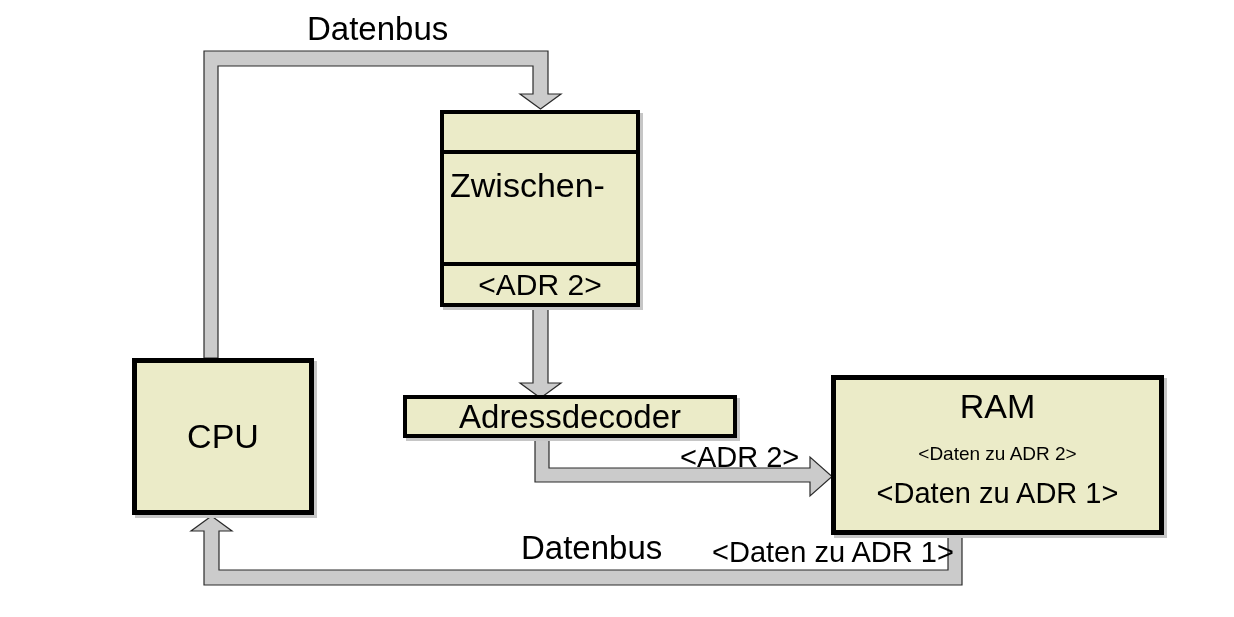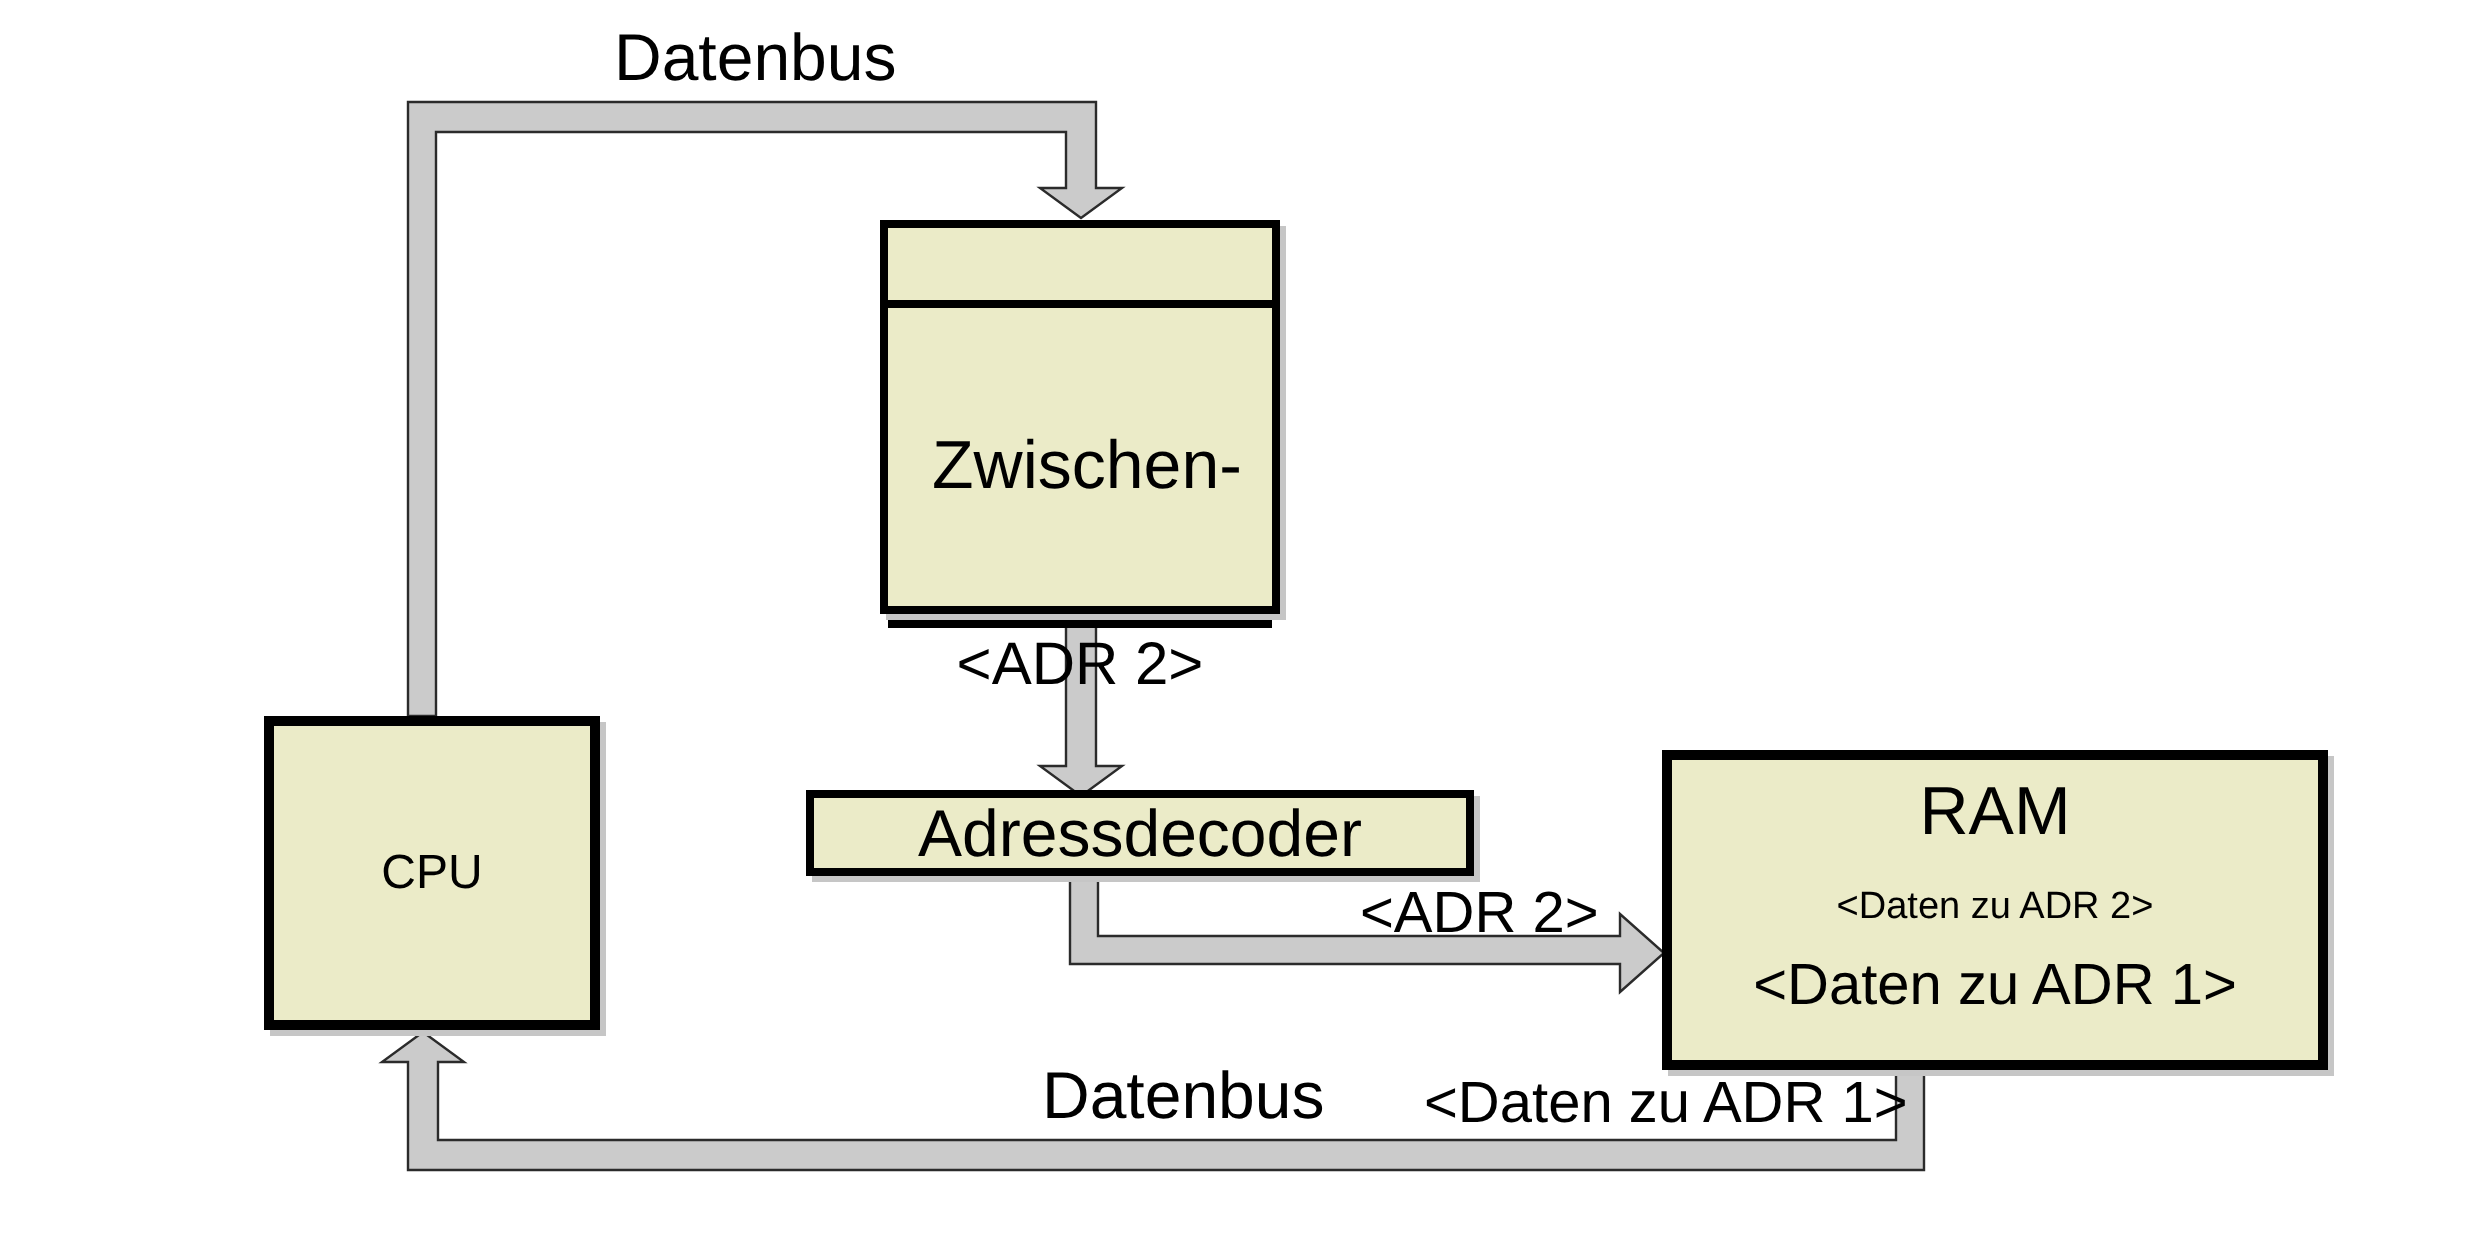--- a/index.html
+++ b/index.html
@@ -28,35 +28,35 @@
     stroke-linejoin: miter;
   }
   .box {
     position: absolute;
     box-sizing: border-box;
     background: var(--box_fill, #ebebc8);
     border: 4px solid var(--box_border, #000000);
     box-shadow: 3px 3px 0 var(--box_shadow, #c6c6c6);
   }
   .box-cpu {
-    left: 132px; top: 358px; width: 168px; height: 157px;
+    left: 132px; top: 358px; width: 182px; height: 157px;
     border-width: 5px;
     display: flex; align-items: center; justify-content: center;
-    font-size: 24px;
+    font-size: 34px;
   }
   .box-zws {
     left: 440px; top: 110px; width: 200px; height: 197px;
   }
   .zws-row1 { height: 36px; }
   .zws-divider { height: 4px; background: var(--box_border, #000000); }
   .zws-row2 {
     height: 108px;
-    padding-left: 22px; padding-top: 12px;
+    padding-left: 6px; padding-top: 12px;
     box-sizing: border-box;
-    font-size: 34px; line-height: 39px; margin-top: 48px;
+    font-size: 34px; line-height: 39px;
   }
   .zws-row3 {
     height: 37px;
     display: flex; align-items: center; justify-content: center;
     font-size: 30px; line-height: 37px;
   }
   .box-dec {
     left: 403px; top: 395px; width: 334px; height: 43px;
     display: flex; align-items: center; justify-content: center;
     font-size: 33px;

